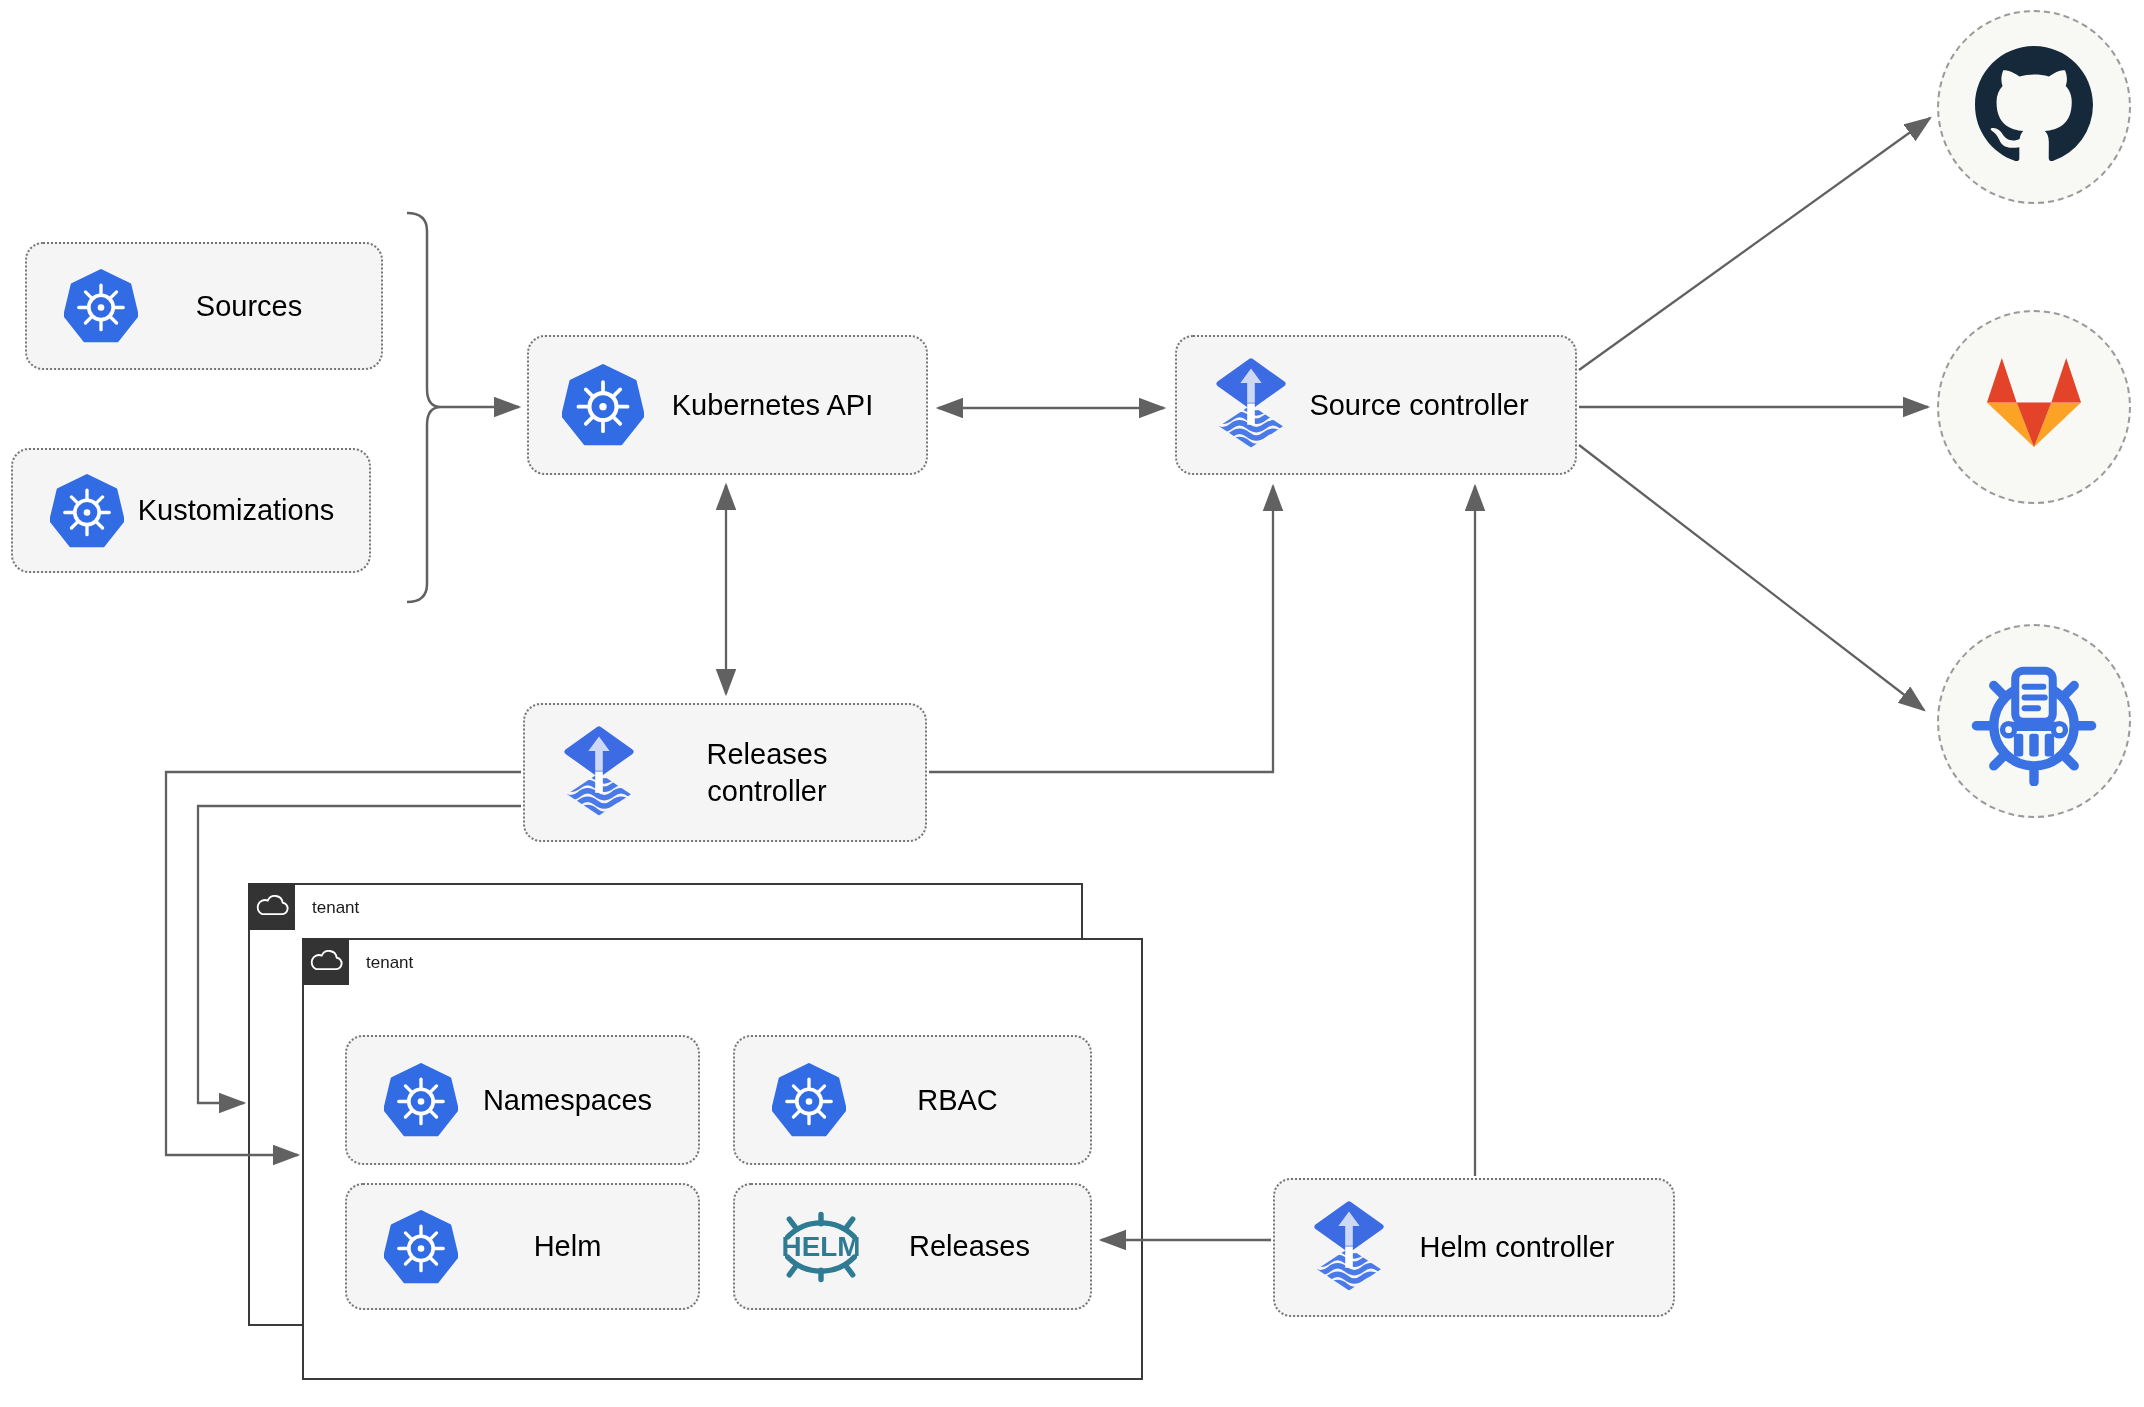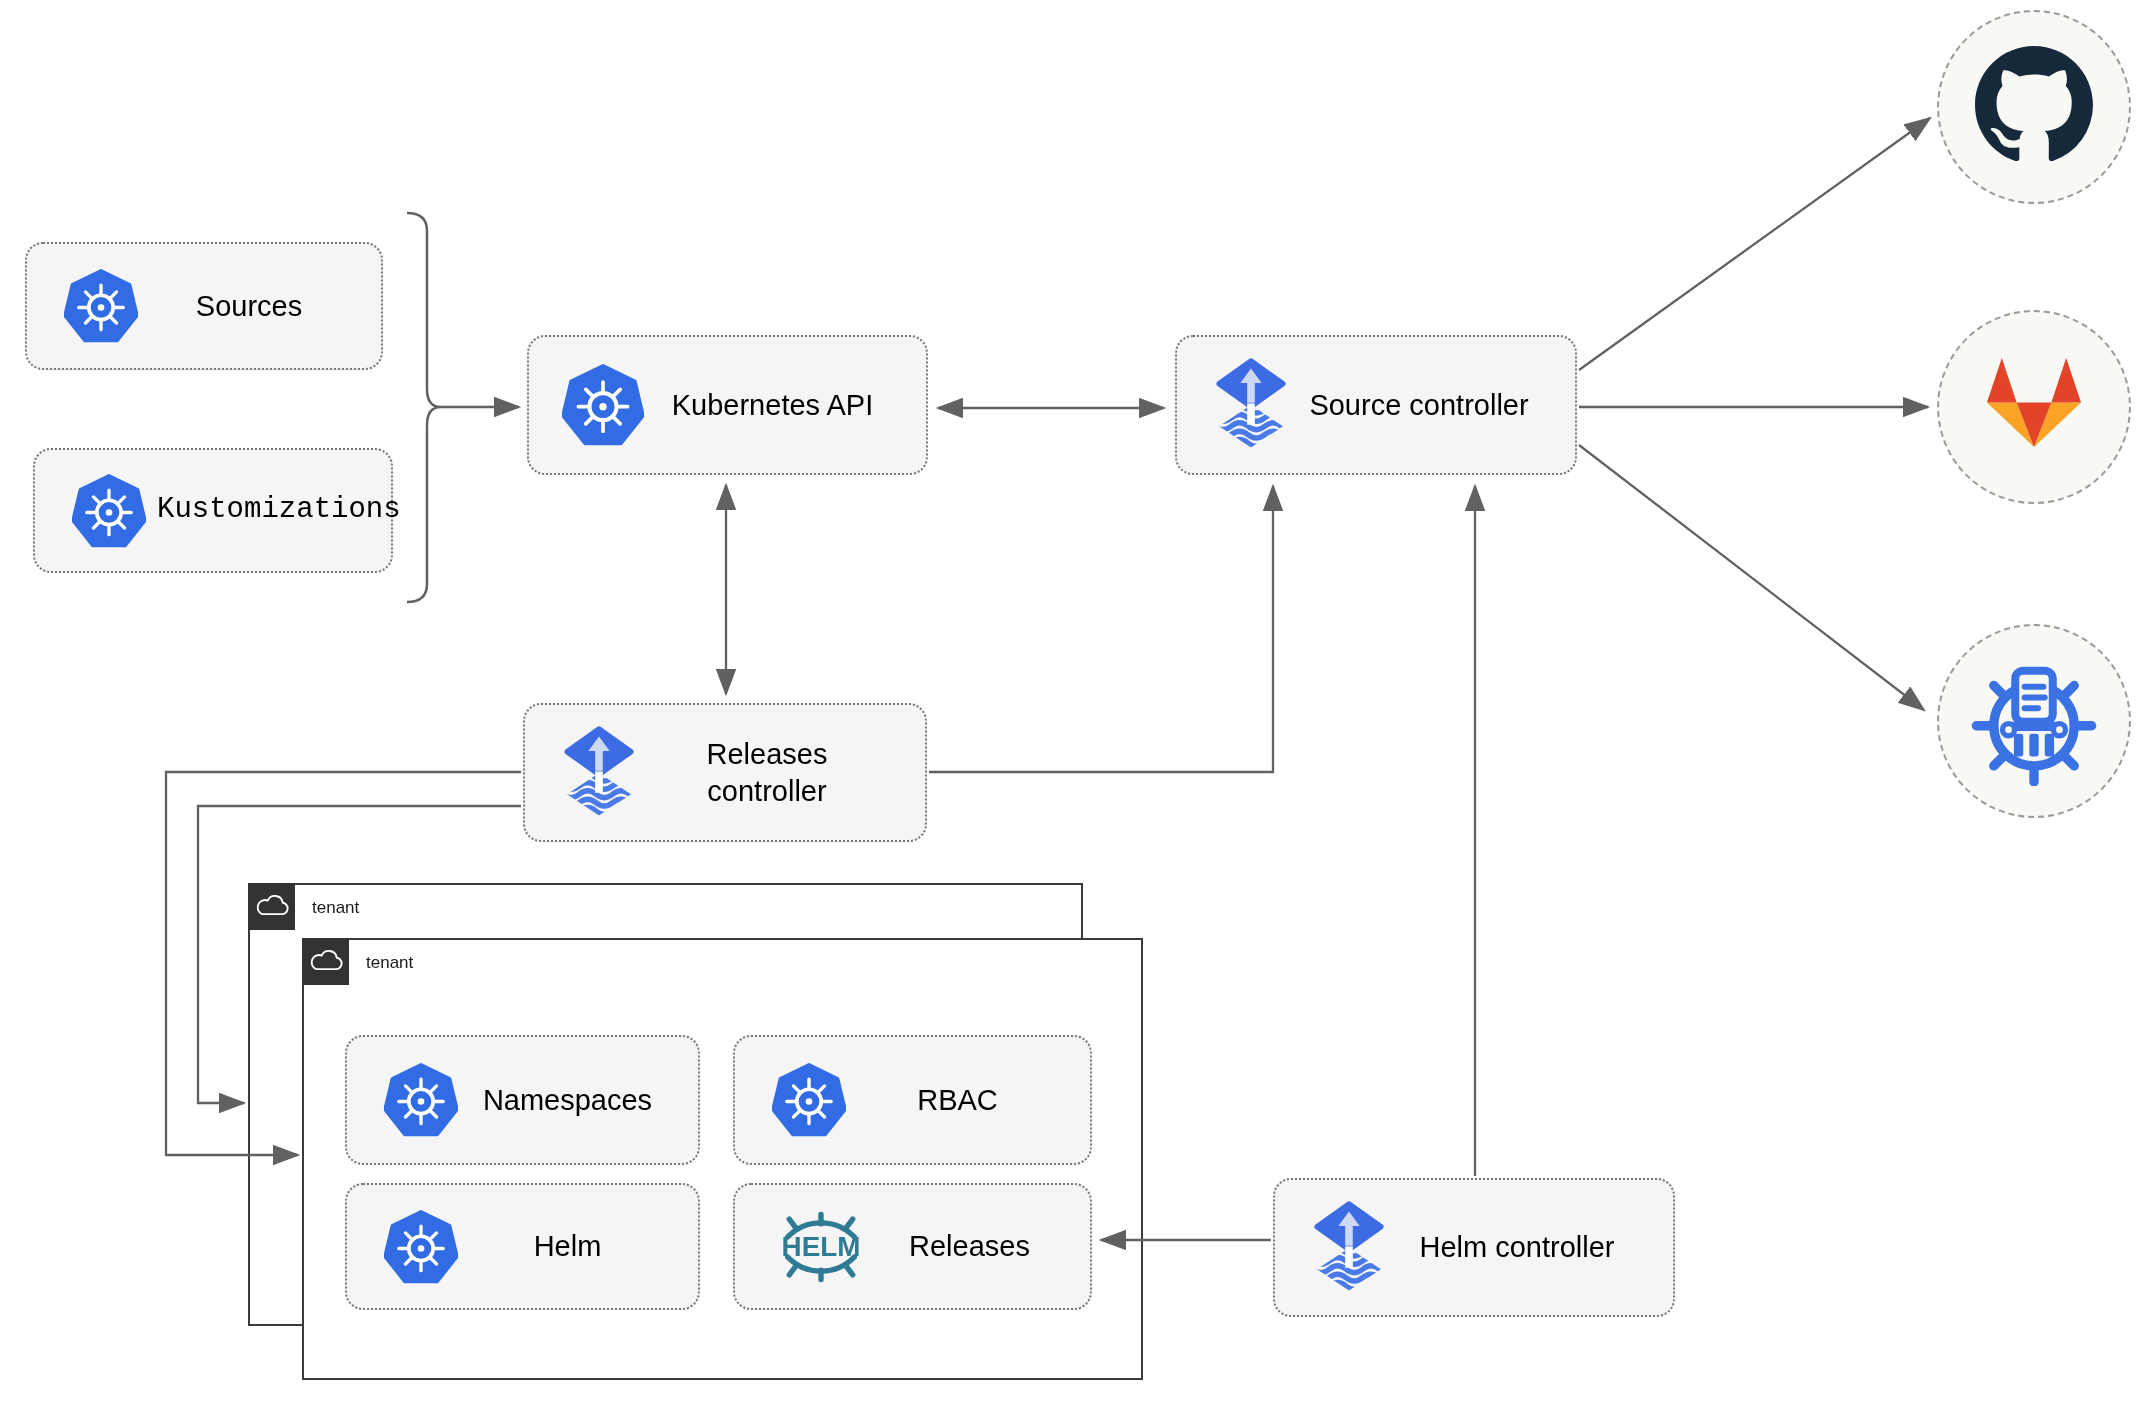--- a/index.html
+++ b/index.html
@@ -99,21 +99,21 @@
           <line x1="50" y1="52" x2="50" y2="22"></line>
             <line x1="50" y1="52" x2="71" y2="31"></line>
         </g>
         <circle cx="50" cy="52" r="16.5" fill="#326ce5" stroke="#ffffff" stroke-width="5"></circle>
         <circle cx="50" cy="52" r="4.5" fill="#ffffff"></circle>
       </svg>
     </span>
     <span class="label">Sources</span>
   </div>
 
-  <div class="node" style="left:33px;top:448px;width:360px;height:125px;font-family:Liberation Mono, monospace;">
+  <div class="node" style="left:11px;top:448px;width:360px;height:125px;">
     <span class="icon">
       <svg width="74" height="74" viewBox="0 0 100 100">
         <polygon points="50,2 89,21 99,63 72,97 28,97 1,63 11,21" fill="#326ce5" stroke="#326ce5" stroke-width="4" stroke-linejoin="round"></polygon>
         <g stroke="#ffffff" stroke-width="4.5" stroke-linecap="round">
           <line x1="50" y1="52" x2="80" y2="52"></line>
             <line x1="50" y1="52" x2="71" y2="73"></line>
           <line x1="50" y1="52" x2="50" y2="82"></line>
             <line x1="50" y1="52" x2="29" y2="73"></line>
           <line x1="50" y1="52" x2="20" y2="52"></line>
             <line x1="50" y1="52" x2="29" y2="31"></line>

